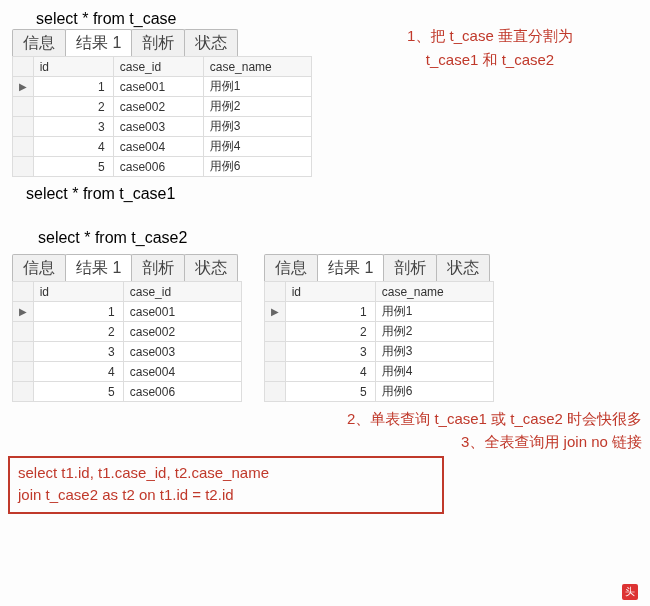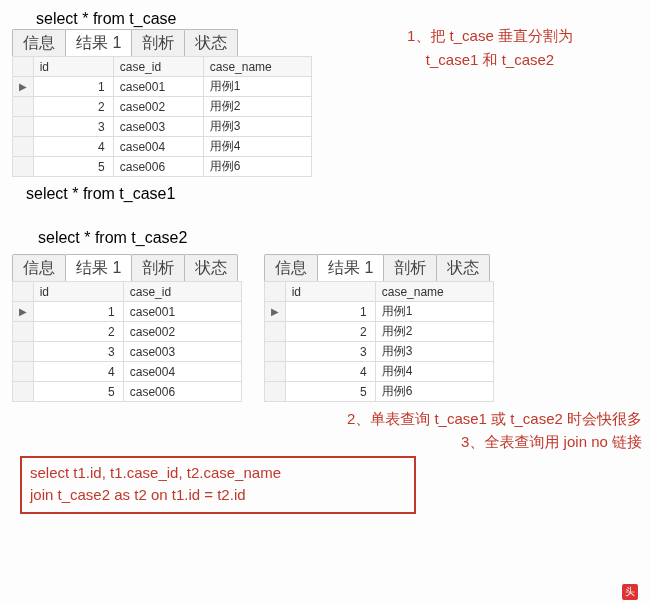--- a/index.html
+++ b/index.html
@@ -71,26 +71,26 @@
     background: #f4f4f4;
     text-align: center;
     color: #666;
     font-size: 10px;
   }
   .grid .num { text-align: right; padding-right: 8px; }
   .panel { margin: 2px 0 4px 4px; }
   .lower { display: flex; gap: 18px; margin-top: 4px; }
   .sql-box {
     border: 2px solid #c0392b;
-    margin: 4px 8px 0 12px;
+    margin: 4px 8px 0 0;
     padding: 4px 8px 6px 8px;
     color: #c0392b;
     font-size: 15px;
     line-height: 1.45;
-    width: 396px;
+    width: 436px;
   }
   .note-line {
     color: #c0392b;
     font-size: 15px;
     margin: 4px 0 2px 14px;
     text-align: right;
   }
   .watermark {
     position: absolute;
     right: 12px;

